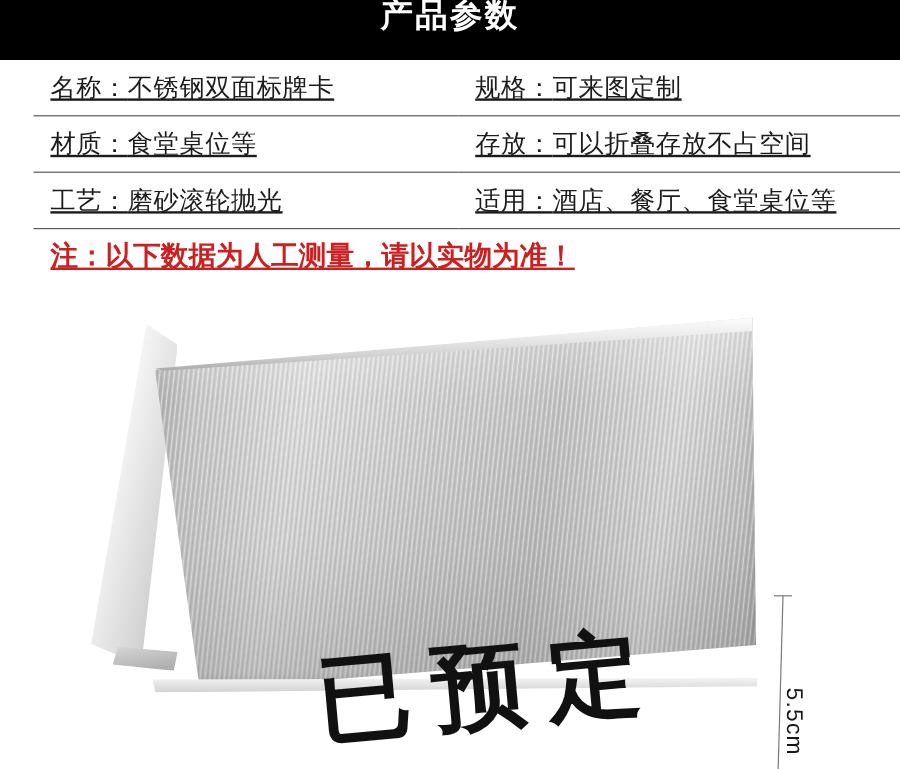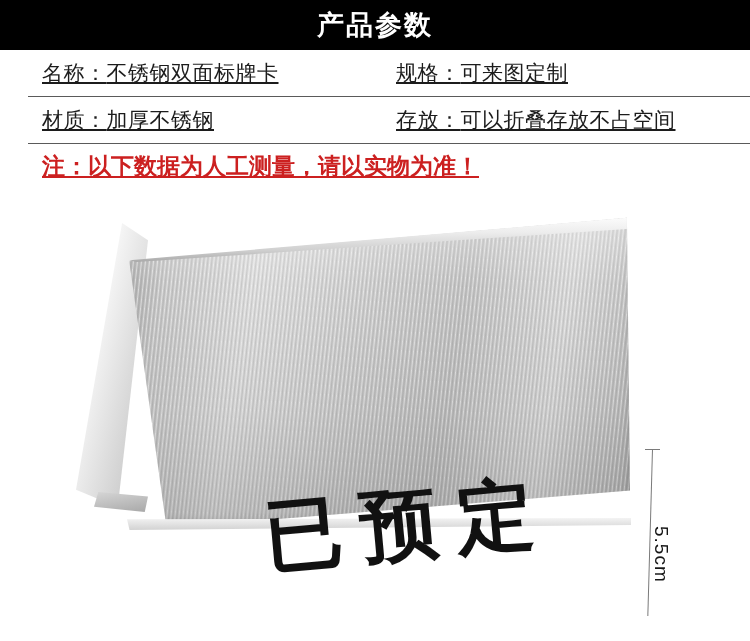--- a/index.html
+++ b/index.html
@@ -14,21 +14,20 @@
     font-family: "Liberation Sans", "DejaVu Sans", sans-serif;
     position: relative;
   }
 
   
   #header-bar {
     width: 750px;
     height: 50px;
     background: #000000;
     display: flex;
-    align-items: center;
     justify-content: center;
     box-sizing: border-box;
   }
   #header-title {
     color: #ffffff;
     font-size: 27px;
     font-weight: bold;
     letter-spacing: 2px;
     line-height: 1;
   }
@@ -219,22 +218,26 @@
   <div id="header-title">产品参数</div>
 </div>
 
 <table id="spec-table">
   <tbody>
     <tr>
       <td class="col-left"><span>名称：</span><span>不锈钢双面标牌卡</span></td>
       <td class="col-right"><span>规格：</span><span>可来图定制</span></td>
     </tr>
     <tr>
-      <td class="col-left"><span>材质：</span><span>加厚不锈钢</span></td>
+      <td class="col-left"><span>材质：</span><span>食堂桌位等</span></td>
       <td class="col-right"><span>存放：</span><span>可以折叠存放不占空间</span></td>
+    </tr>
+    <tr>
+      <td class="col-left"><span>工艺：</span><span>磨砂滚轮抛光</span></td>
+      <td class="col-right"><span>适用：</span><span>酒店、餐厅、食堂桌位等</span></td>
     </tr>
     <tr id="note-row">
       <td colspan="2">注：以下数据为人工测量，请以实物为准！</td>
     </tr>
   </tbody>
 </table>
 
 <div id="photo-area">
 
   <div id="sign-back"></div>

